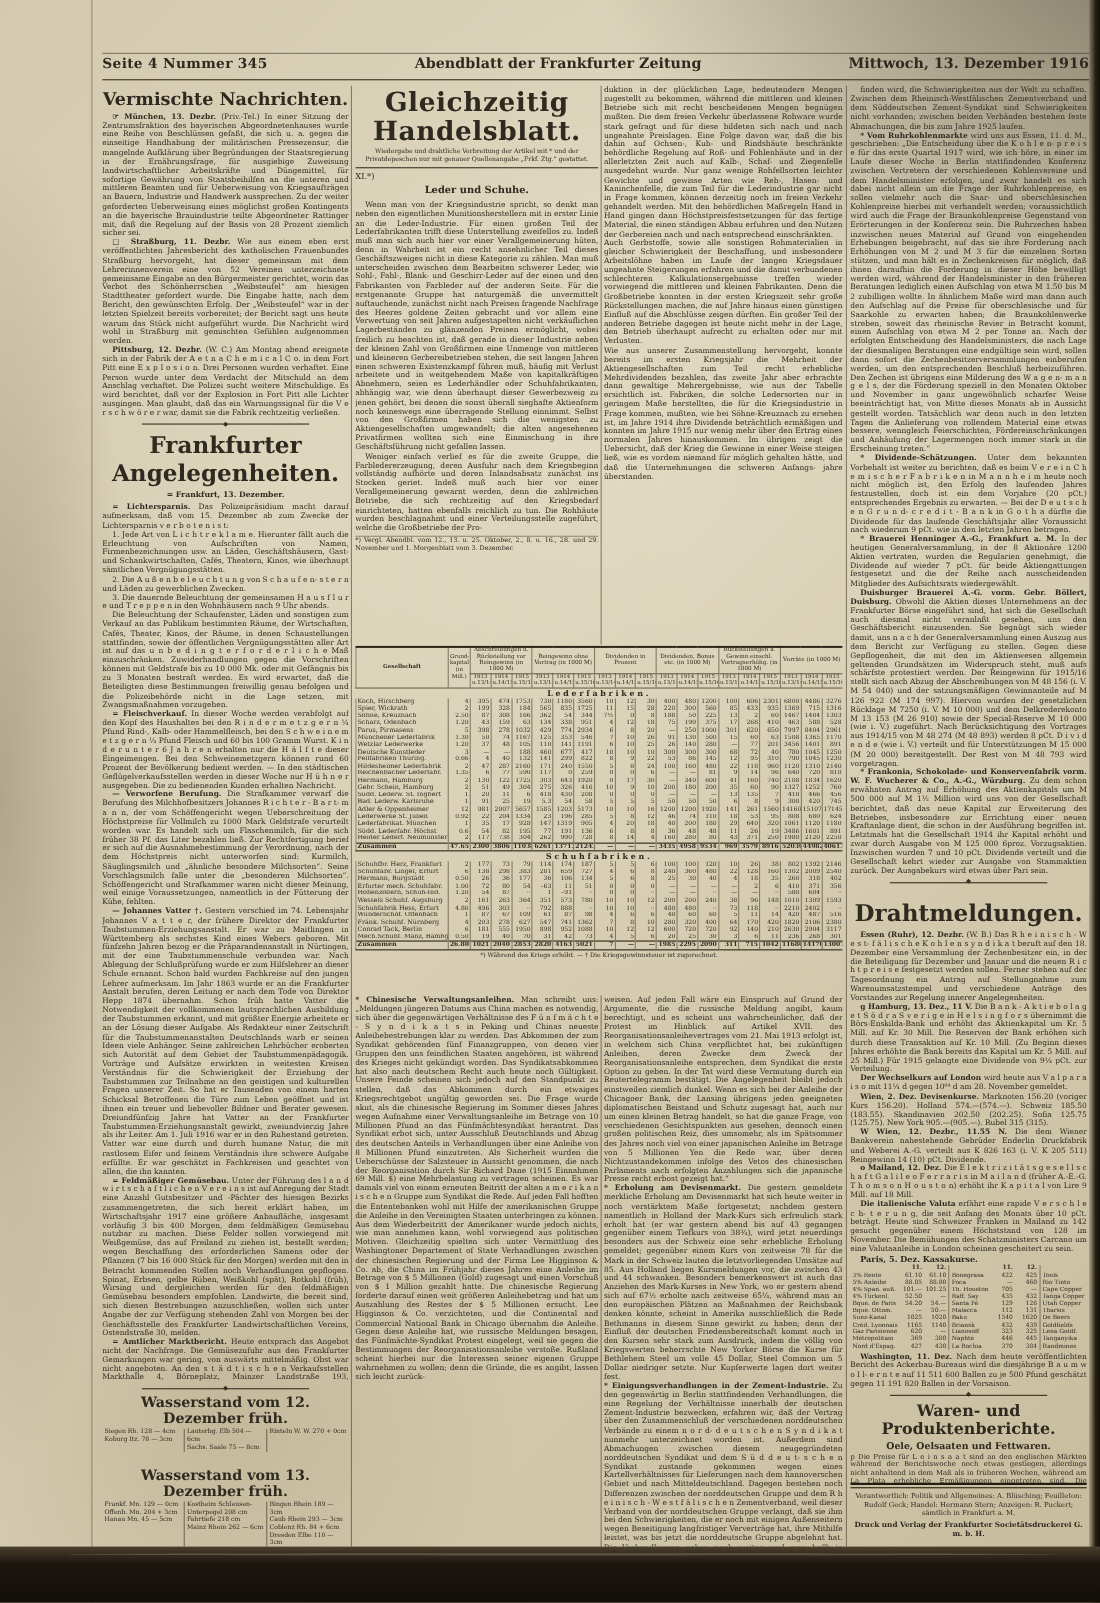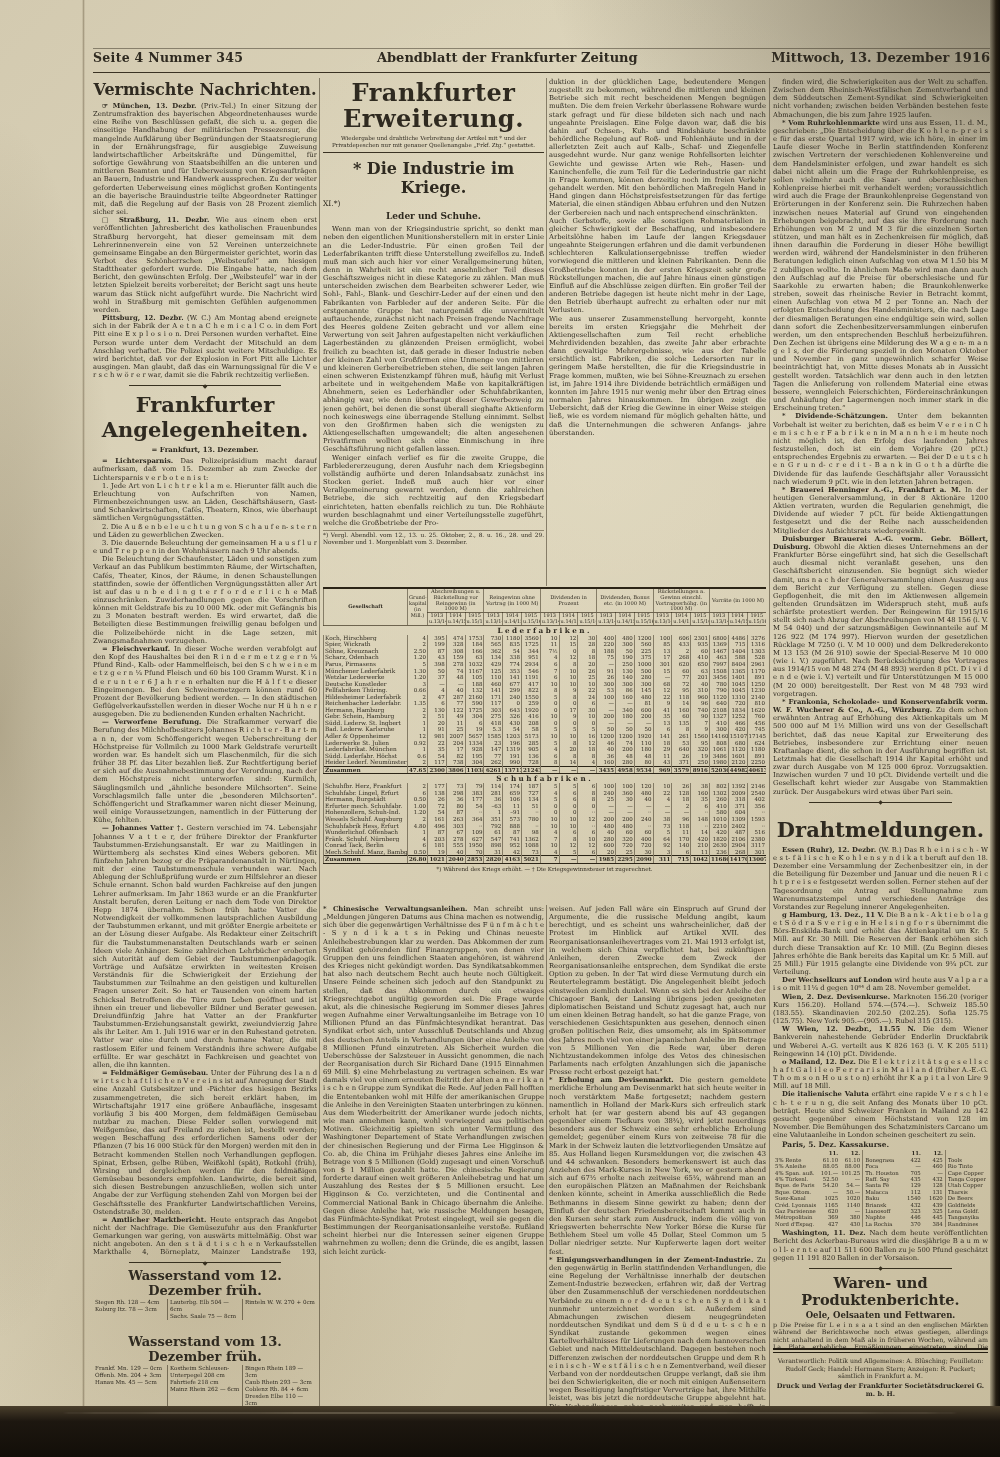--- a/index.html
+++ b/index.html
@@ -191,24 +191,23 @@
             <div>Caub Rhein 293 — 3cm</div>
             <div>Coblenz Rh. 84 + 6cm</div>
             <div>Dresden Elbe 110 — 3cm</div>
           </div>
         </div>
     </div>
   </div>
 
   <div id="mid-a-top">
     <div class="hb-box">
-      <div class="hb-title">Frankfurter Erweiterung.</div>
+      <div class="hb-title">Gleichzeitig Handelsblatt.</div>
       <div class="hb-note">Wiedergabe und drahtliche Verbreitung der Artikel mit * und der Privatdepeschen nur mit genauer Quellenangabe „Frkf. Ztg.“ gestattet.</div>
     </div>
-    <div class="art-title">* Die Industrie im Kriege.</div>
     <div class="art-part">XI.*)</div>
     <div class="art-sub">Leder und Schuhe.</div>
     <div class="flow">
 
     <p><b class="ld"></b> <span>Wenn man von der Kriegsindustrie spricht, so denkt man neben den eigentlichen Munitionsherstellern mit in erster Linie an die Leder-Industrie. Für einen großen Teil der Lederfabrikanten trifft diese Unterstellung zweifellos zu. Indeß muß man sich auch hier vor einer Verallgemeinerung hüten, denn in Wahrheit ist ein recht ansehnlicher Teil dieses Geschäftszweiges nicht in diese Kategorie zu zählen. Man muß unterscheiden zwischen dem Bearbeiten schwerer Leder, wie Sohl-, Fahl-, Blank- und Geschirr-Leder auf der einen und den Fabrikanten von Farbleder auf der anderen Seite. Für die erstgenannte Gruppe hat naturgemäß die unvermittelt auftauchende, zunächst nicht nach Preisen fragende Nachfrage des Heeres goldene Zeiten gebracht und vor allem eine Verwertung von seit Jahren aufgestapelten nicht verkäuflichen Lagerbeständen zu glänzenden Preisen ermöglicht, wobei freilich zu beachten ist, daß gerade in dieser Industrie neben der kleinen Zahl von Großfirmen eine Unmenge von mittleren und kleineren Gerbereibetrieben stehen, die seit langen Jahren einen schweren Existenzkampf führen muß, häufig mit Verlust arbeitete und in weitgehendem Maße von kapitalkräftigen Abnehmern, seien es Lederhändler oder Schuhfabrikanten, abhängig war, wie denn überhaupt dieser Gewerbezweig zu jenen gehört, bei denen die sonst überall sieghafte Aktienform noch keineswegs eine überragende Stellung einnimmt. Selbst von den Großfirmen haben sich die wenigsten zu Aktiengesellschaften umgewandelt; die alten angesehenen Privatfirmen wollten sich eine Einmischung in ihre Geschäftsführung nicht gefallen lassen.</span></p>
         <p><b class="ld"></b> <span>Weniger einfach verlief es für die zweite Gruppe, die Farbledererzeugung, deren Ausfuhr nach dem Kriegsbeginn vollständig aufhörte und deren Inlandsabsatz zunächst ins Stocken geriet. Indeß muß auch hier vor einer Verallgemeinerung gewarnt werden, denn die zahlreichen Betriebe, die sich rechtzeitig auf den Kriegsbedarf einrichteten, hatten ebenfalls reichlich zu tun. Die Rohhäute wurden beschlagnahmt und einer Verteilungsstelle zugeführt, welche die Großbetriebe der Pro-</span></p>
       </div>
     <div class="footnote">*) Vergl. Abendbl. vom 12., 13. u. 25. Oktober, 2., 8. u. 16., 28. und 29. November und 1. Morgenblatt vom 3. Dezember.</div>
   </div>
 

